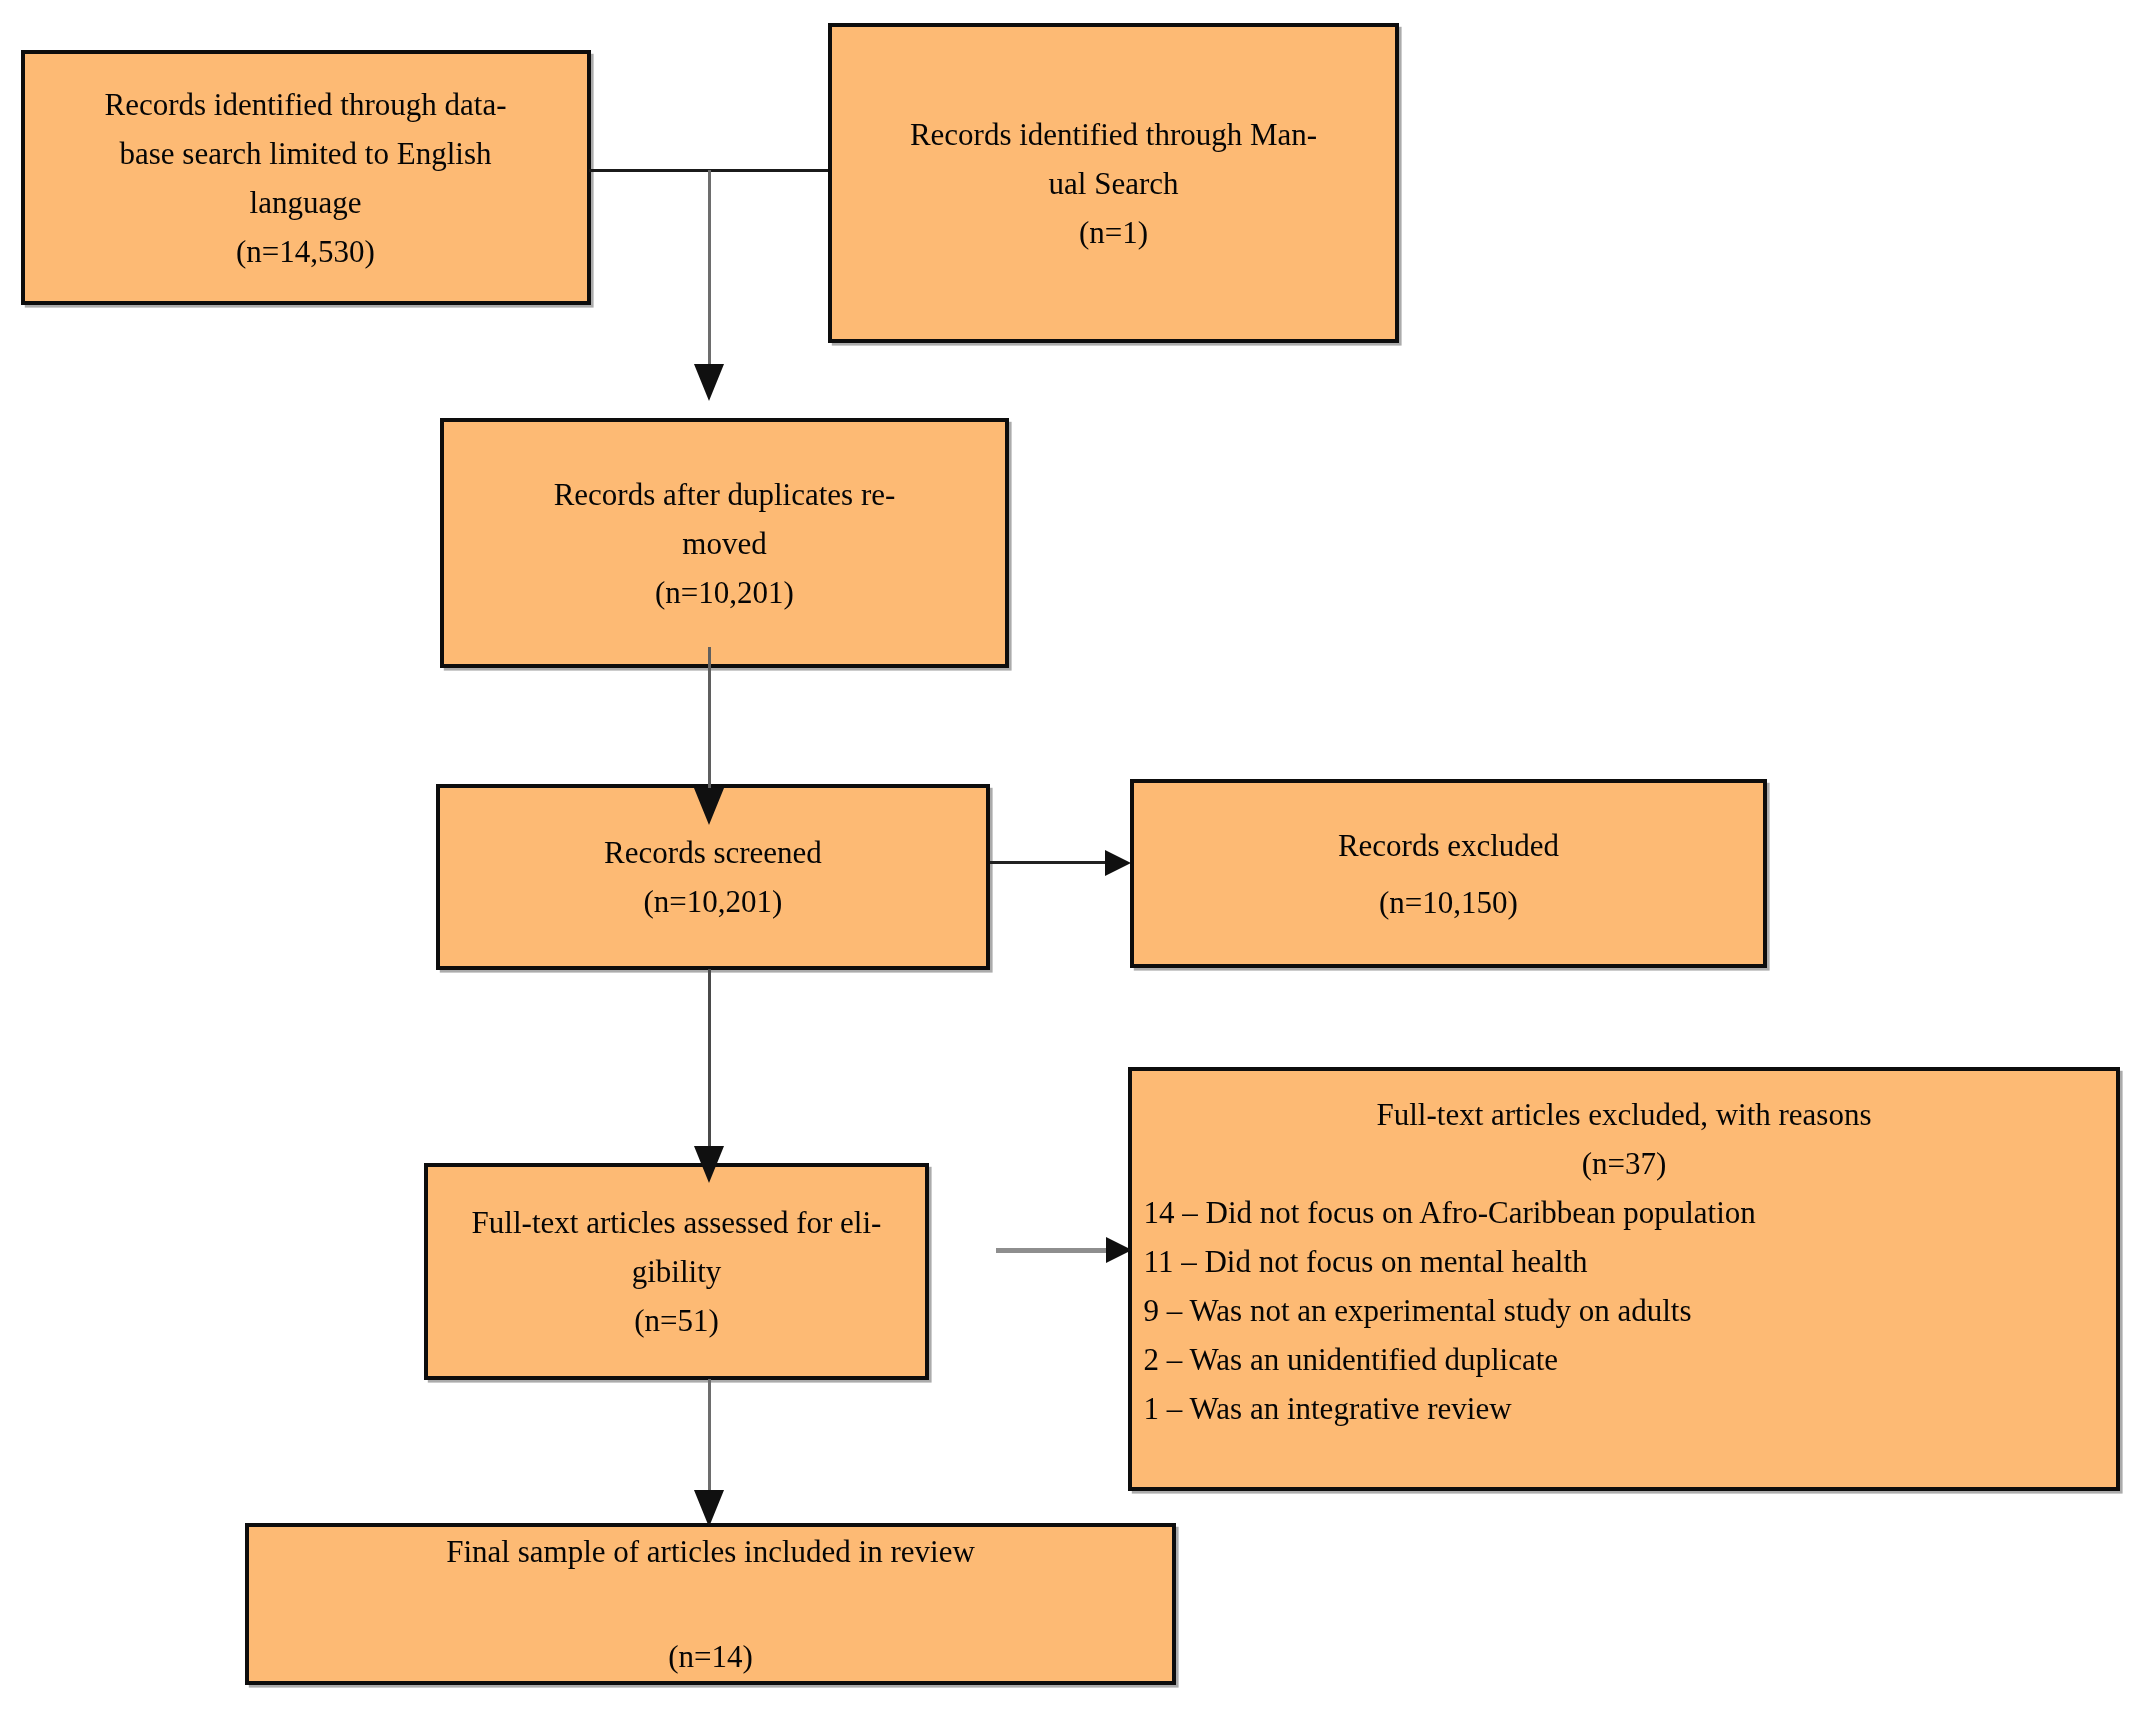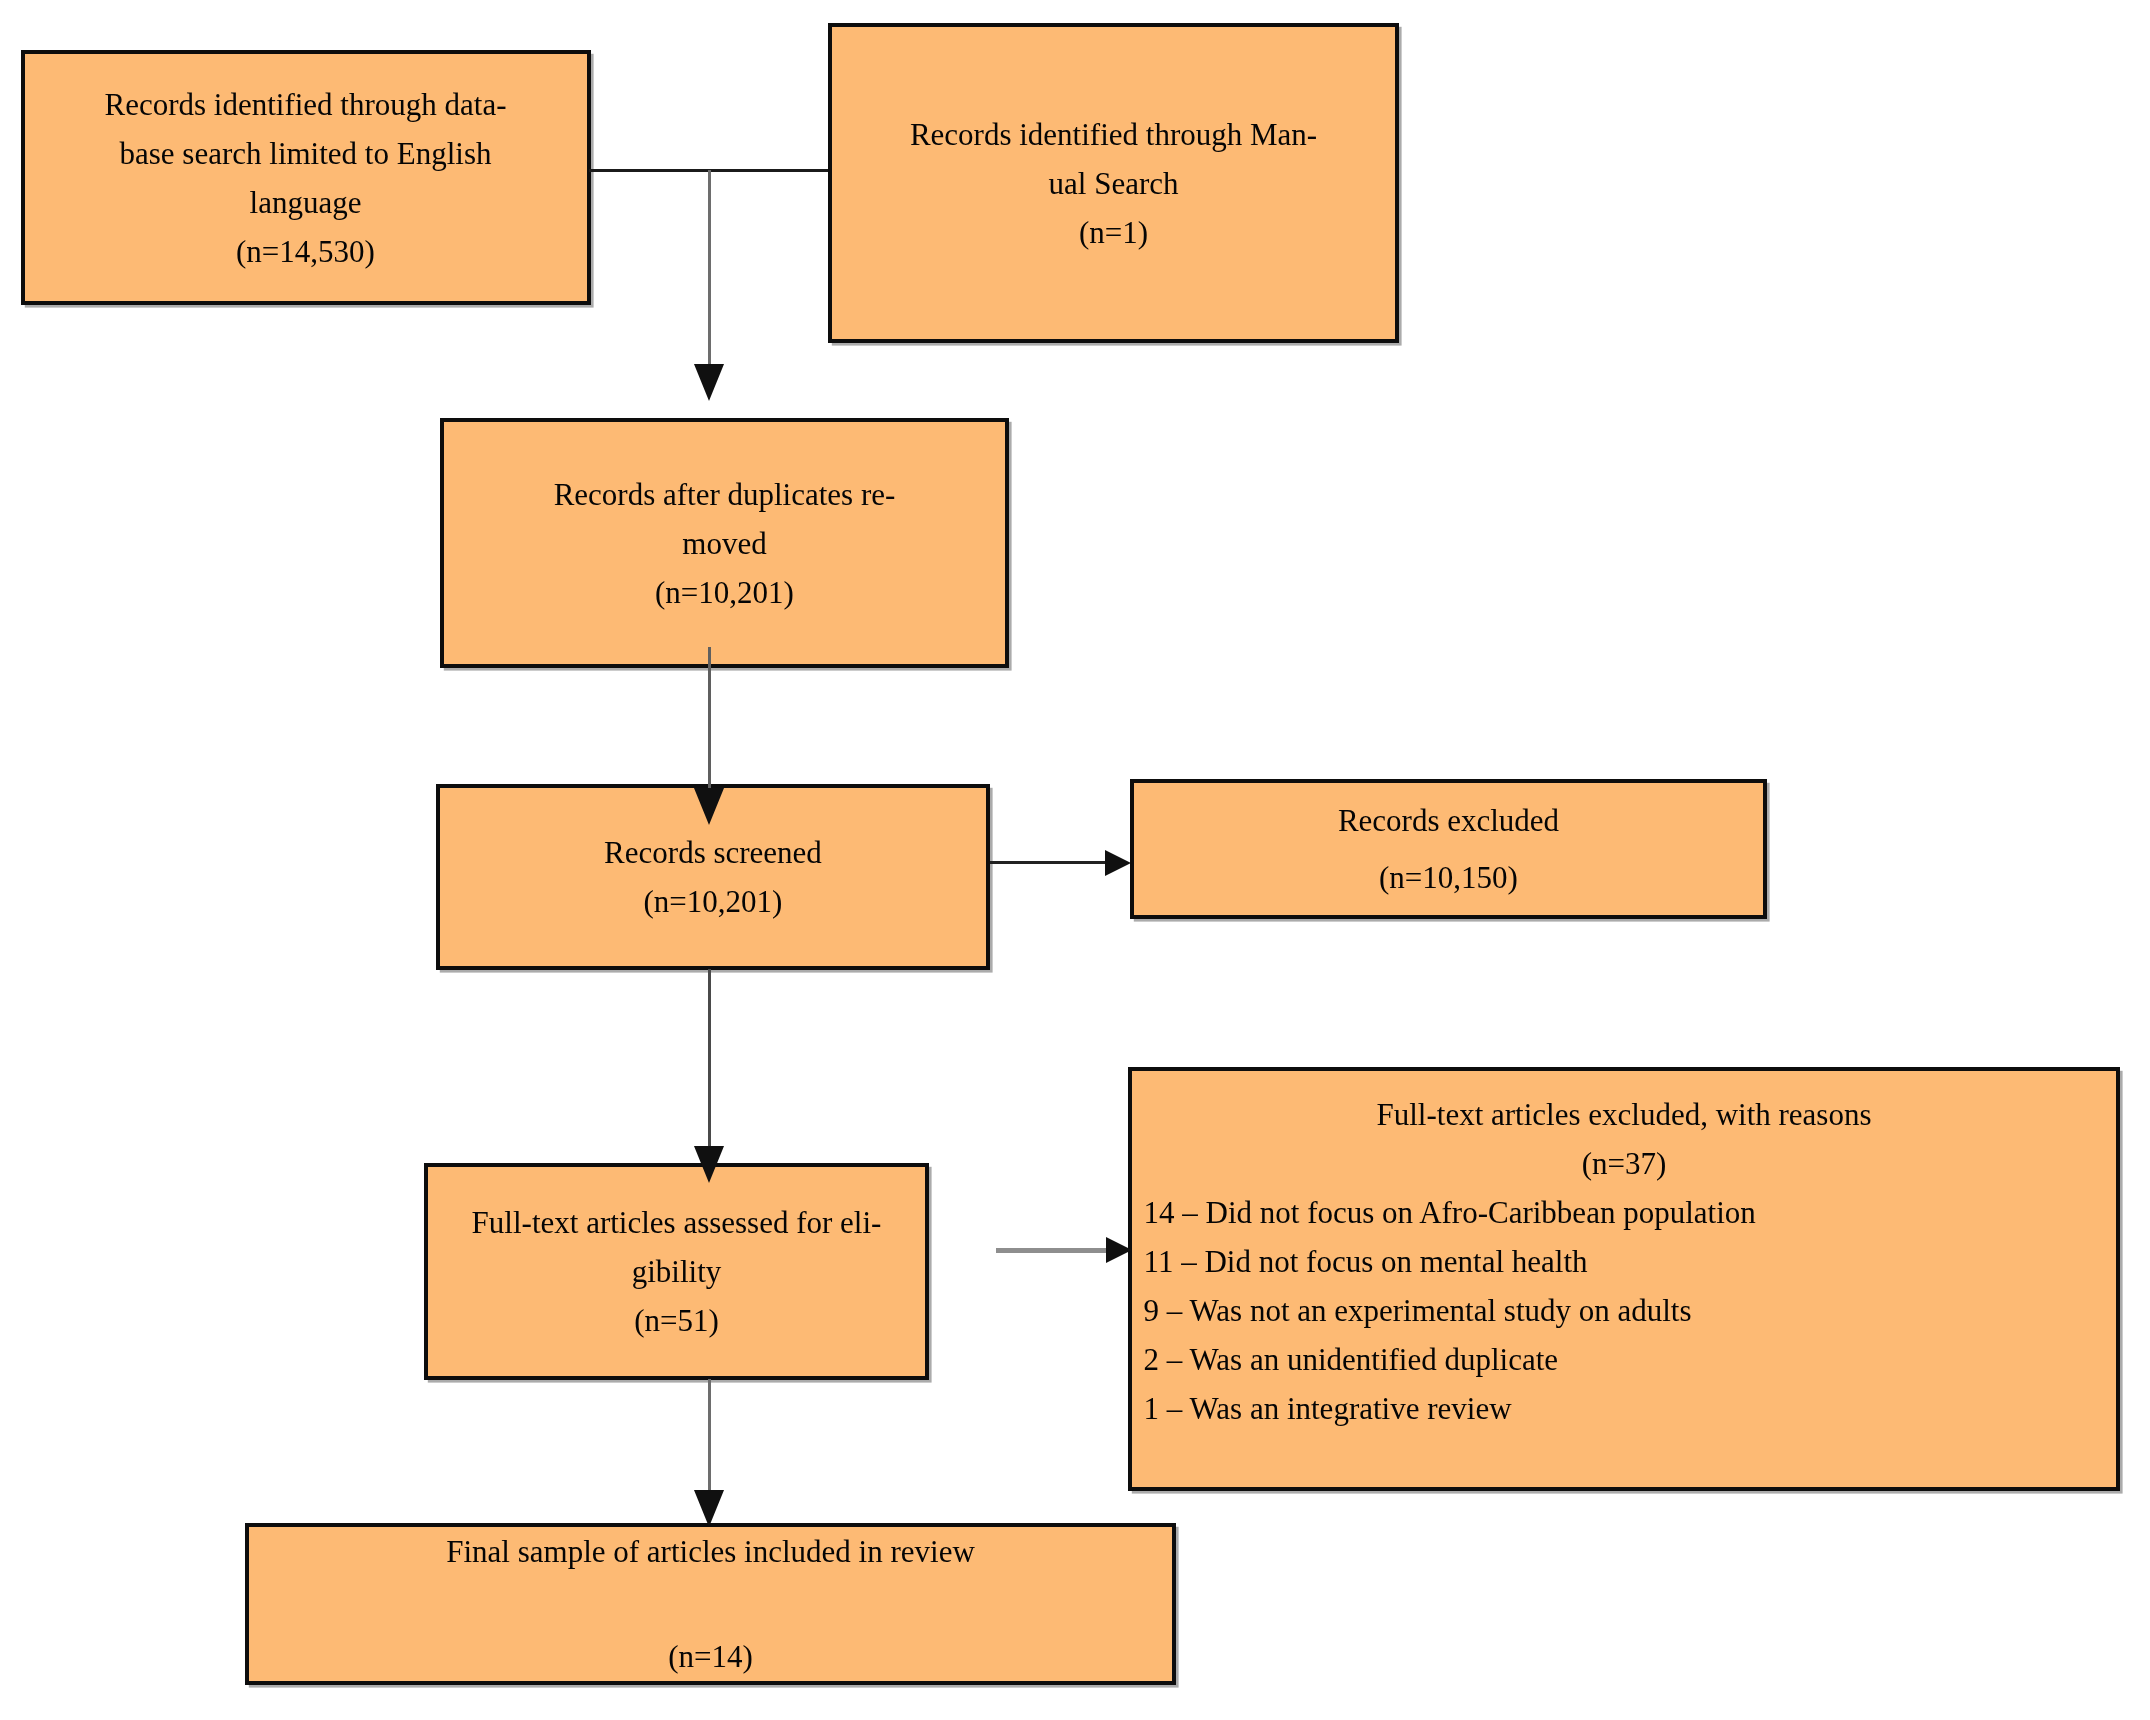--- a/index.html
+++ b/index.html
@@ -31,21 +31,21 @@
     box-shadow: 3.2px 3.2px 0 -0.6px #ababab;
     z-index: 1;
   }
   .box .ln { display: block; white-space: nowrap; }
 
   
   .box-database   { left: 20.5px;   top: 50px;   width: 570px;  height: 255px; }
   .box-manual     { left: 828px; top: 23px;   width: 571px;  height: 320px; }
   .box-duplicates { left: 424px;  top: 418px;  width: 569px;  height: 250px; margin-left: 16px; }
   .box-screened   { left: 436px;  top: 784px; width: 554px;  height: 186px; text-align: center; }
-  .box-excluded   { left: 1130px; top: 779px; width: 637px;  height: 140px; gap: 8px; }
+  .box-excluded   { left: 1130px; top: 779px; width: 637px;  height: 189px; gap: 8px; }
   .box-fulltext   { left: 424px;  top: 1163px; width: 505px;  height: 217px; }
   .box-reasons    { left: 1128px; top: 1067px; width: 992px; height: 424px;
                     justify-content: flex-start; padding-top: 19px; }
   .box-final      { left: 245px;  top: 1523px; width: 931px; height: 162px; justify-content: space-between; }
 
   .box-reasons .title-block { width: 100%; text-align: center; }
   .box-reasons .reason-list { width: 100%; text-align: left; padding-left: 11.6px; box-sizing: border-box; }
   .box-reasons .reason-list .ln { white-space: nowrap; }
 
   

